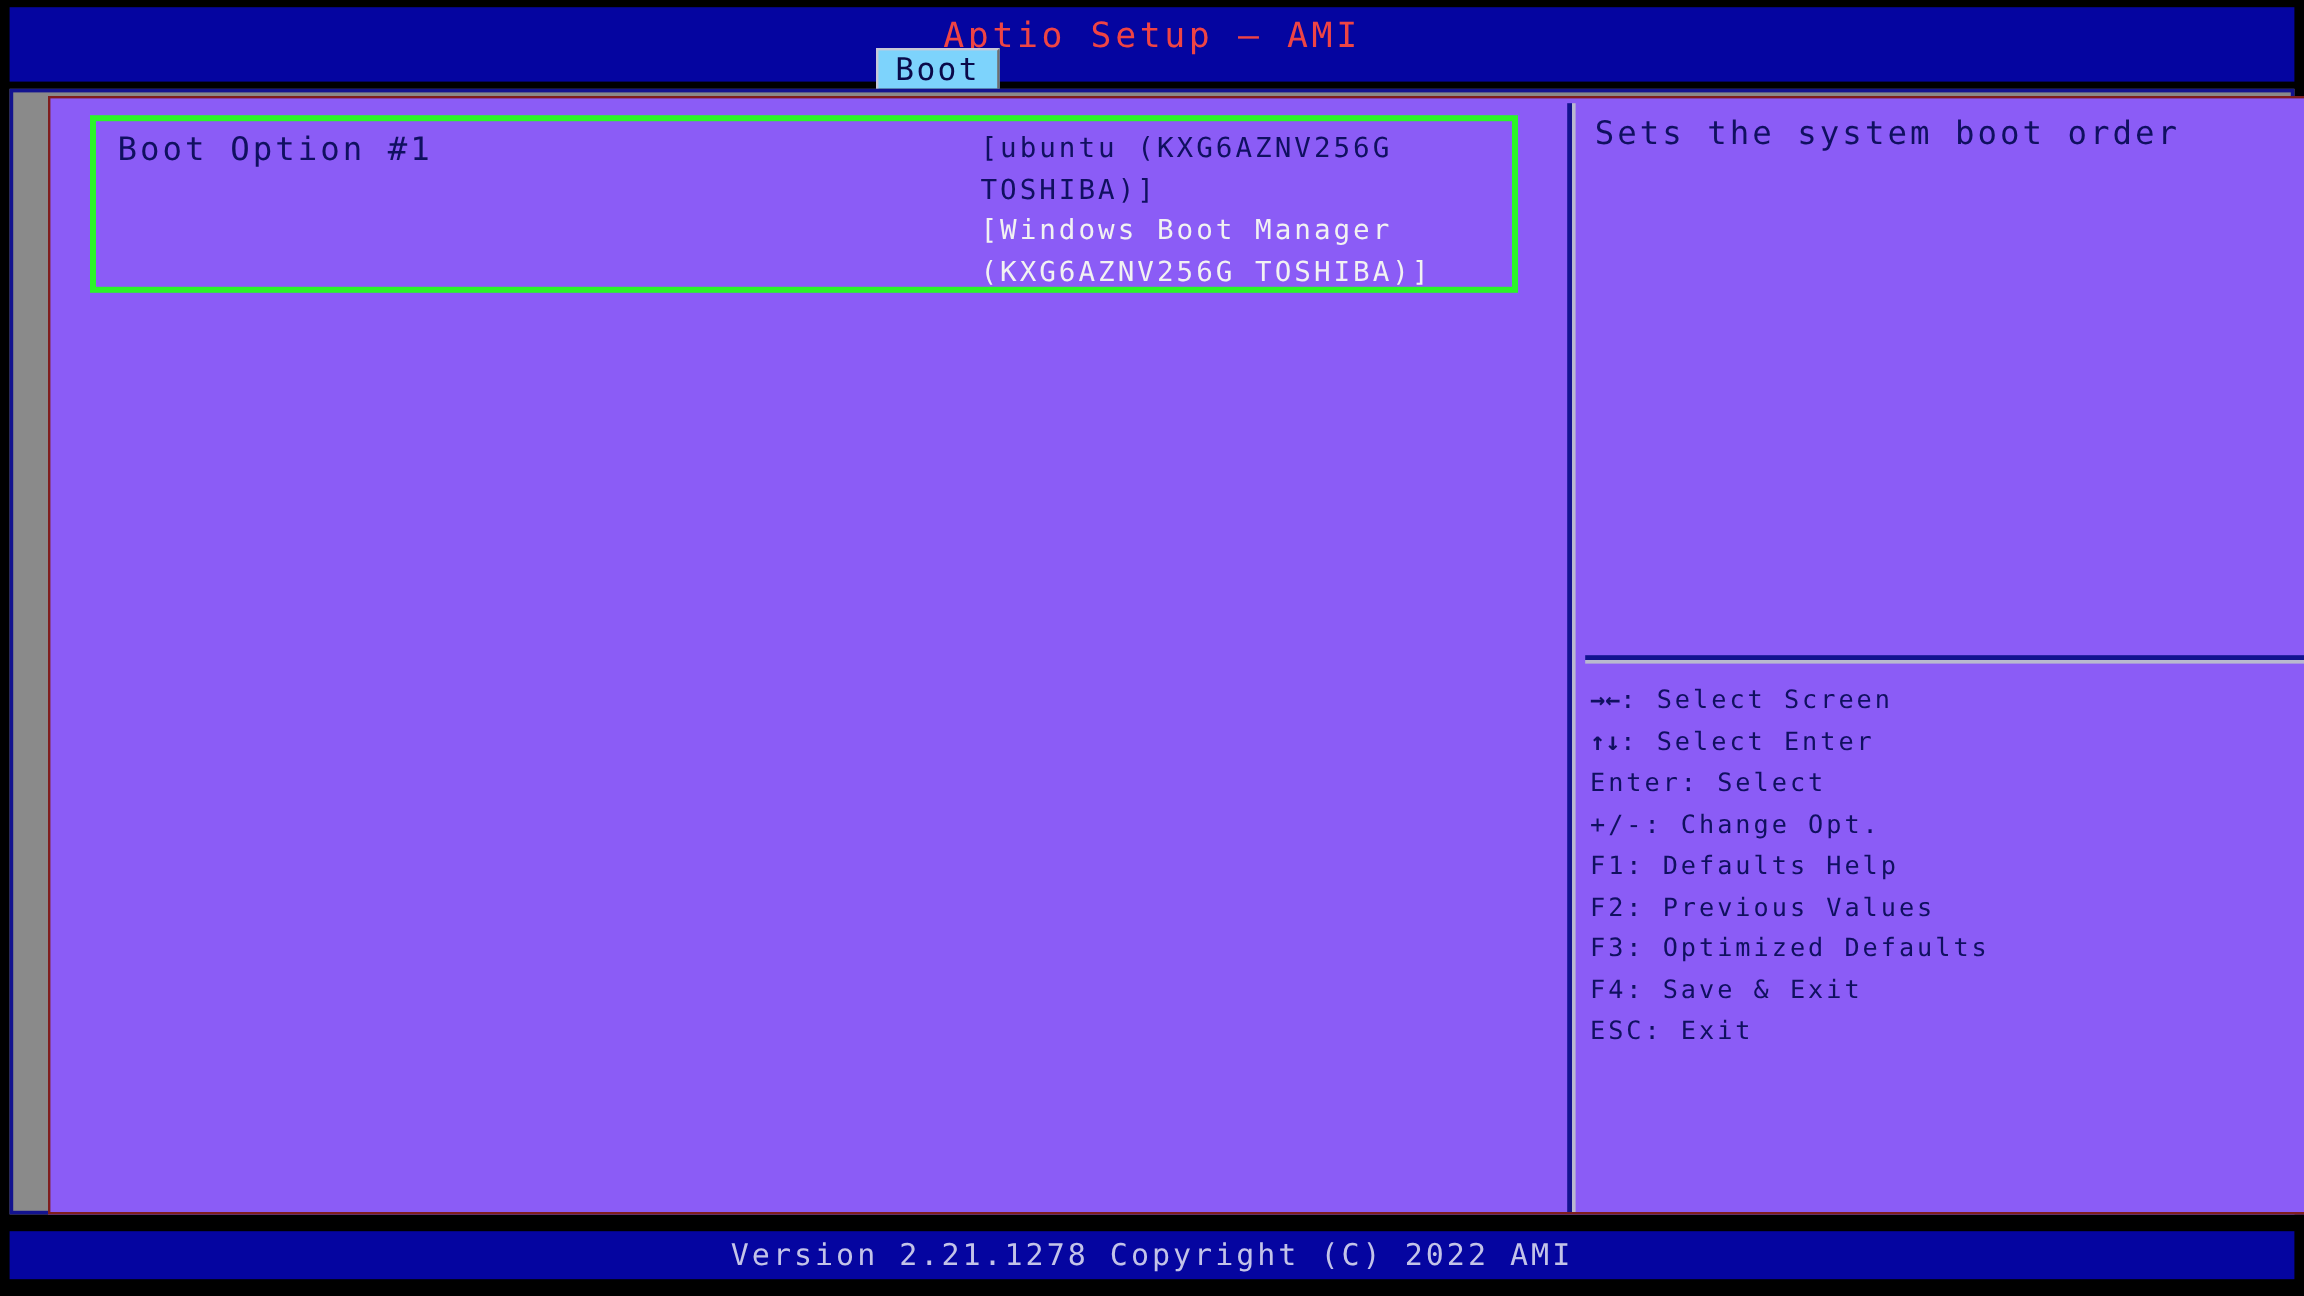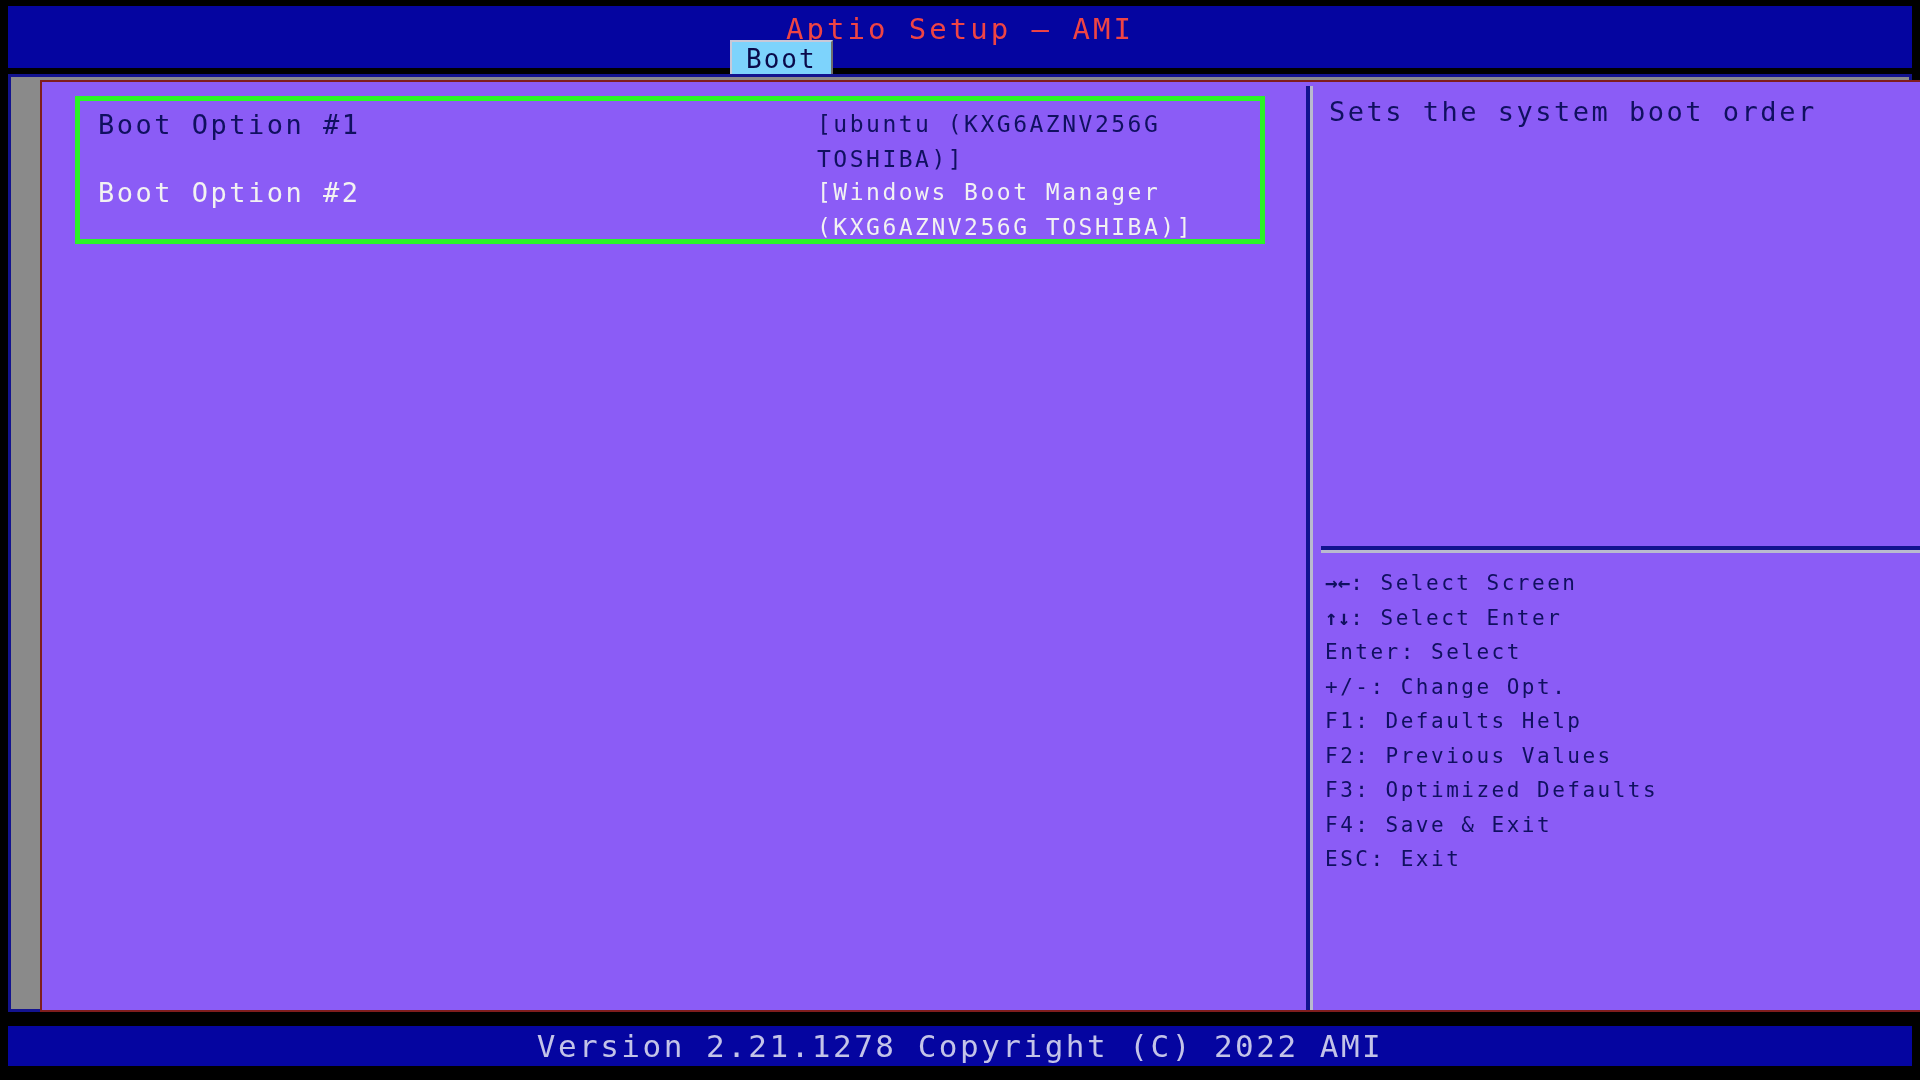--- a/index.html
+++ b/index.html
@@ -226,21 +226,21 @@
     height: 40px;
     background: #0505a0;
   }
   #version-text {
     position: absolute;
     left: 0;
     top: 4px;
     width: 1904px;
     text-align: center;
     color: #c3c3e8;
-    font-size: 31px;
+    font-size: 25px;
     letter-spacing: 2.5px;
     line-height: 32px;
     white-space: pre;
   }
 </style>
 </head>
 <body>
 
 <div id="bios-screen">
 
@@ -261,21 +261,20 @@
       <div id="settings-region">
 
         <div id="boot-options-group">
 
           <div class="setting-row" id="boot-row-1">
             <span class="setting-label navy-text">Boot Option #1</span>
             <span class="setting-value navy-text">[ubuntu (KXG6AZNV256G TOSHIBA)]</span>
           </div>
 
           <div class="setting-row" id="boot-row-2">
-            <span class="setting-label white-text">Boot Option #2</span>
             <span class="setting-value white-text">[Windows Boot Manager (KXG6AZNV256G TOSHIBA)]</span>
           </div>
 
         </div>
       </div>
 
       <div id="help-panel">
 
         <div id="help-description">Sets the system boot order</div>
 

